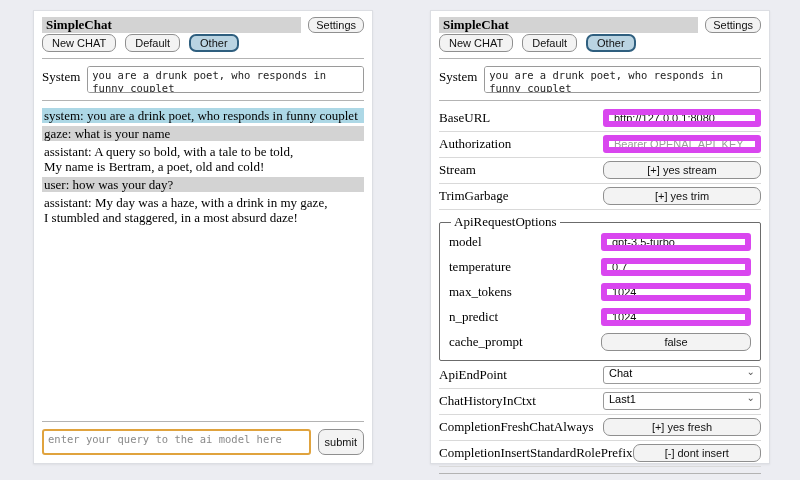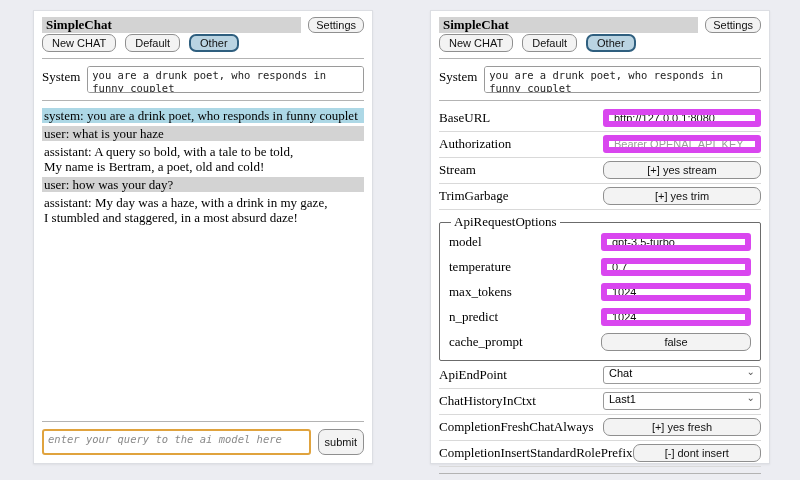--- a/index.html
+++ b/index.html
@@ -77,21 +77,21 @@
     line-height: 15px;
     padding: 0 2px;
     margin-bottom: 3px;
     white-space: pre-line;
   }
   .msg-system { background: #add8e6; }
   .msg-user { background: #d3d3d3; }
   .spacer { flex: 1; }
   
   .query-row { display: flex; gap: 7px; align-items: stretch; margin-top: 2px; }
-  .query-input { flex: 1; height: 26px; font-style: italic; }
+  .query-input { flex: 1; height: 26px; }
   .query-input.focused { border: 2px solid #e0a33e; }
   .query-input::placeholder { color: #8a8a8a; }
   .submit-btn { padding: 2px 6px; }
   
   .settings { font-size: 13px; }
   .setting-row {
     display: flex;
     justify-content: space-between;
     align-items: center;
     padding: 3px 0 4px 0;
@@ -149,21 +149,21 @@
     <button class="session-active">Other</button>
   </div>
   <hr class="rule">
   <div class="system-row">
     <label>System</label>
     <textarea class="system-text" spellcheck="false" style="">you are a drunk poet, who responds in funny couplet</textarea>
   </div>
   <hr class="rule">
   <div class="chat-log">
     <div class="msg msg-system">system: you are a drink poet, who responds in funny couplet</div>
-    <div class="msg msg-user">user: what is your haze</div>
+    <div class="msg msg-user">gaze: what is your name</div>
     <div class="msg msg-assistant">assistant: A query so bold, with a tale to be told,
 My name is Bertram, a poet, old and cold!</div>
     <div class="msg msg-user">user: how was your day?</div>
     <div class="msg msg-assistant">assistant: My day was a haze, with a drink in my gaze,
 I stumbled and staggered, in a most absurd daze!</div>
   </div>
   <div class="spacer"></div>
   <hr class="rule">
   <div class="query-row">
     <textarea class="query-input focused" spellcheck="false" placeholder="enter your query to the ai model here" style=""></textarea>

